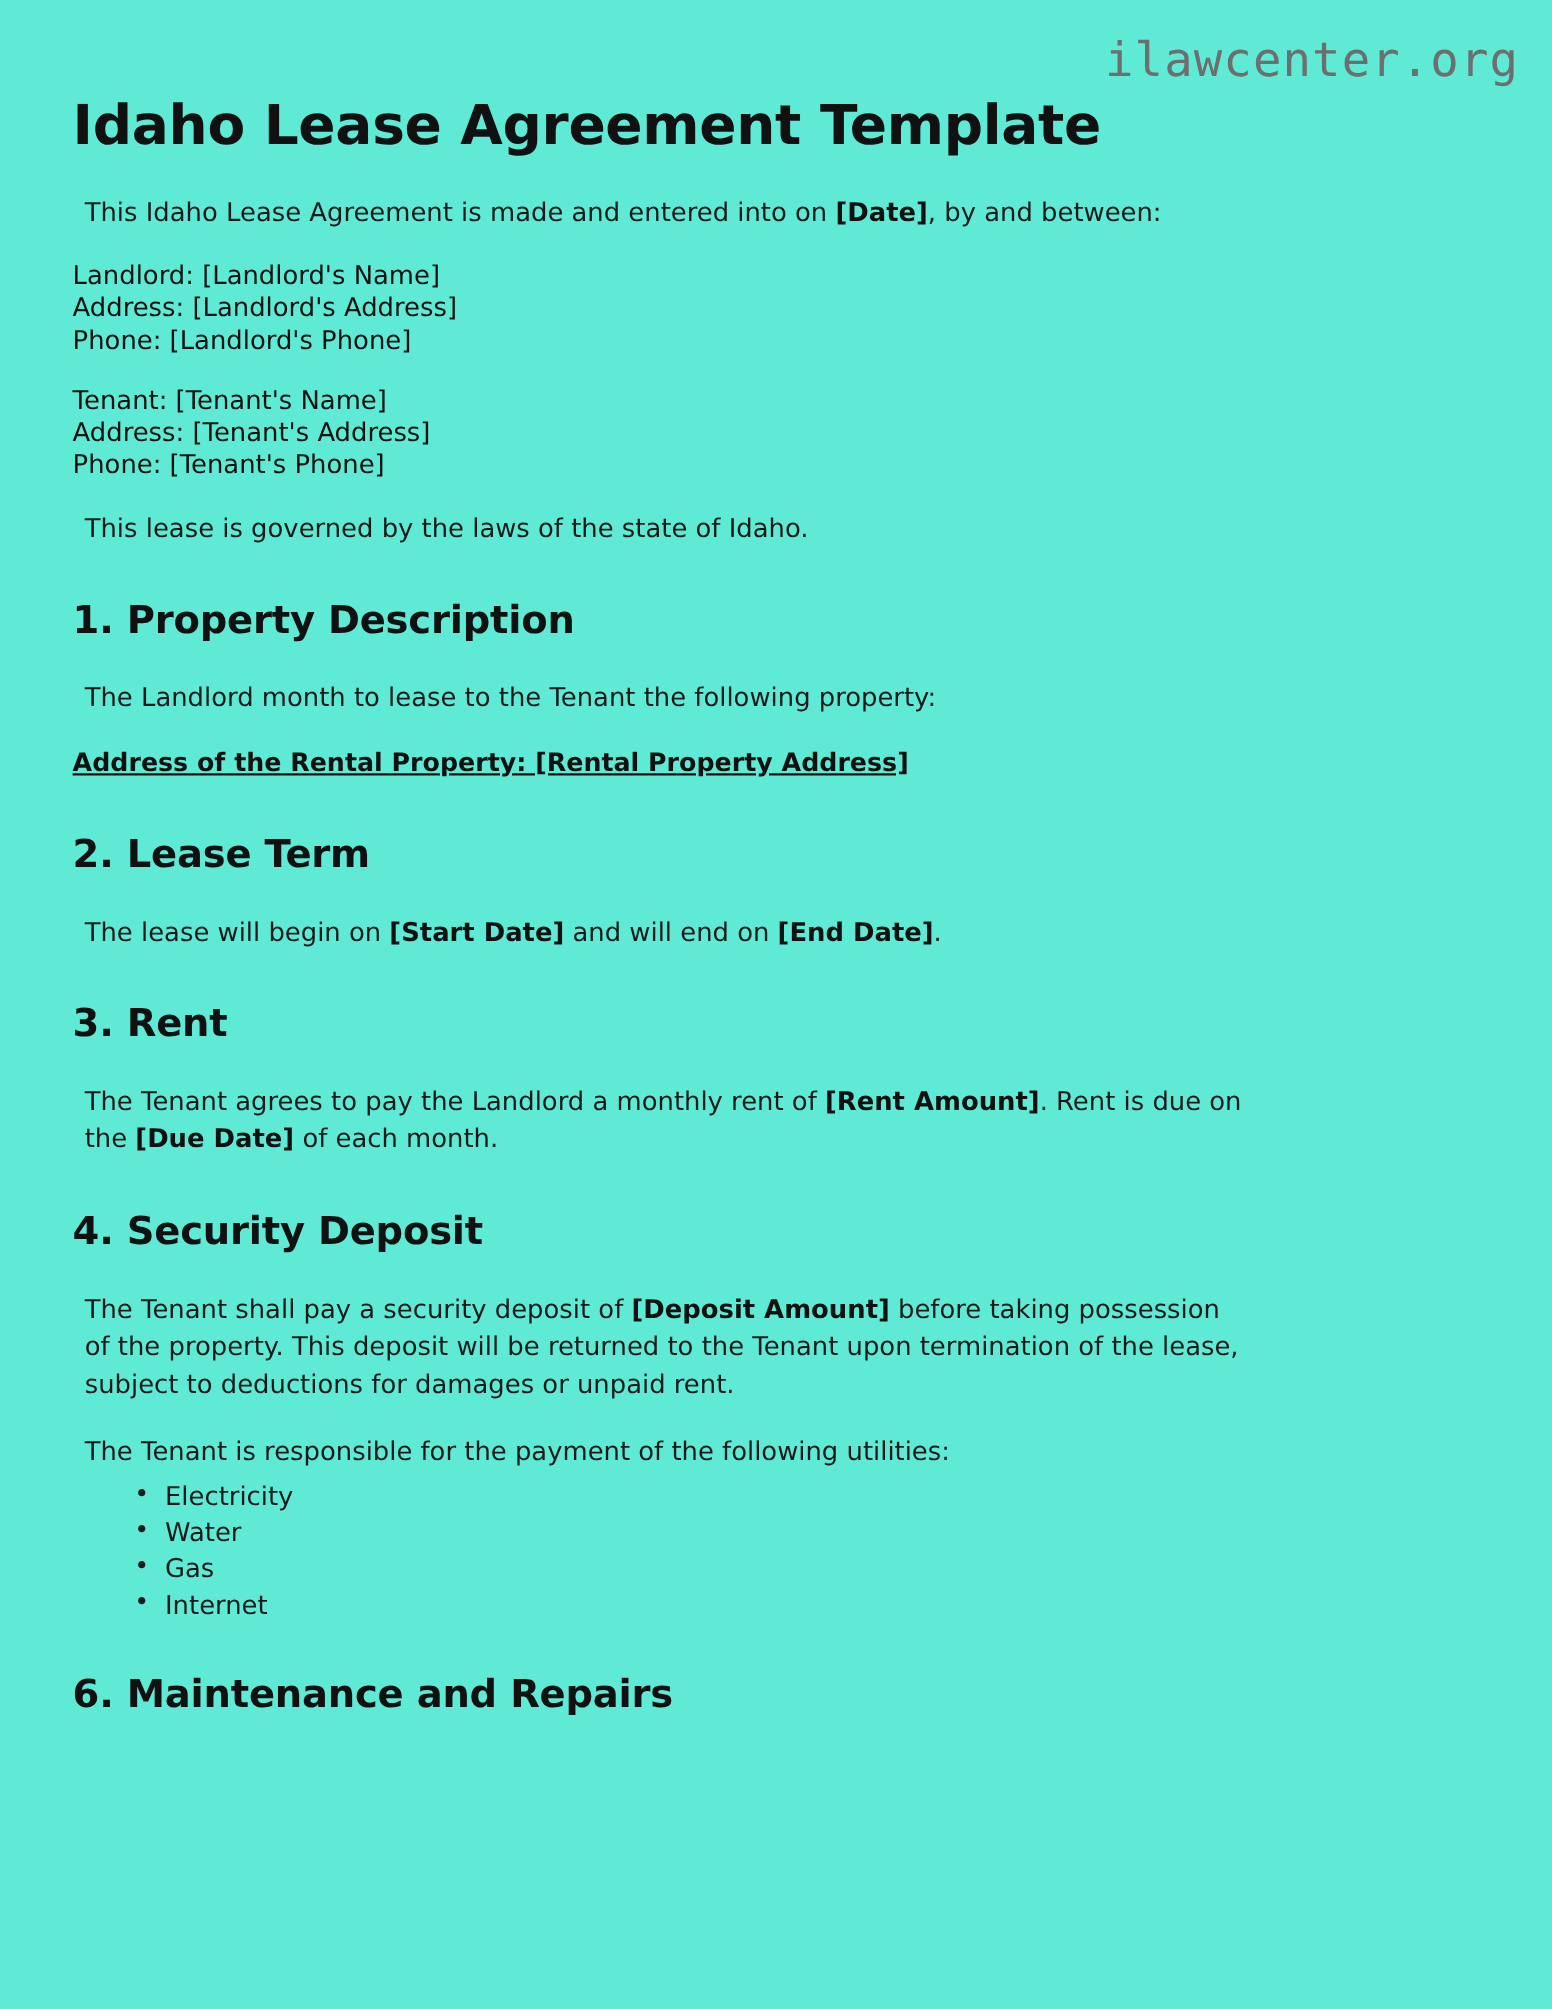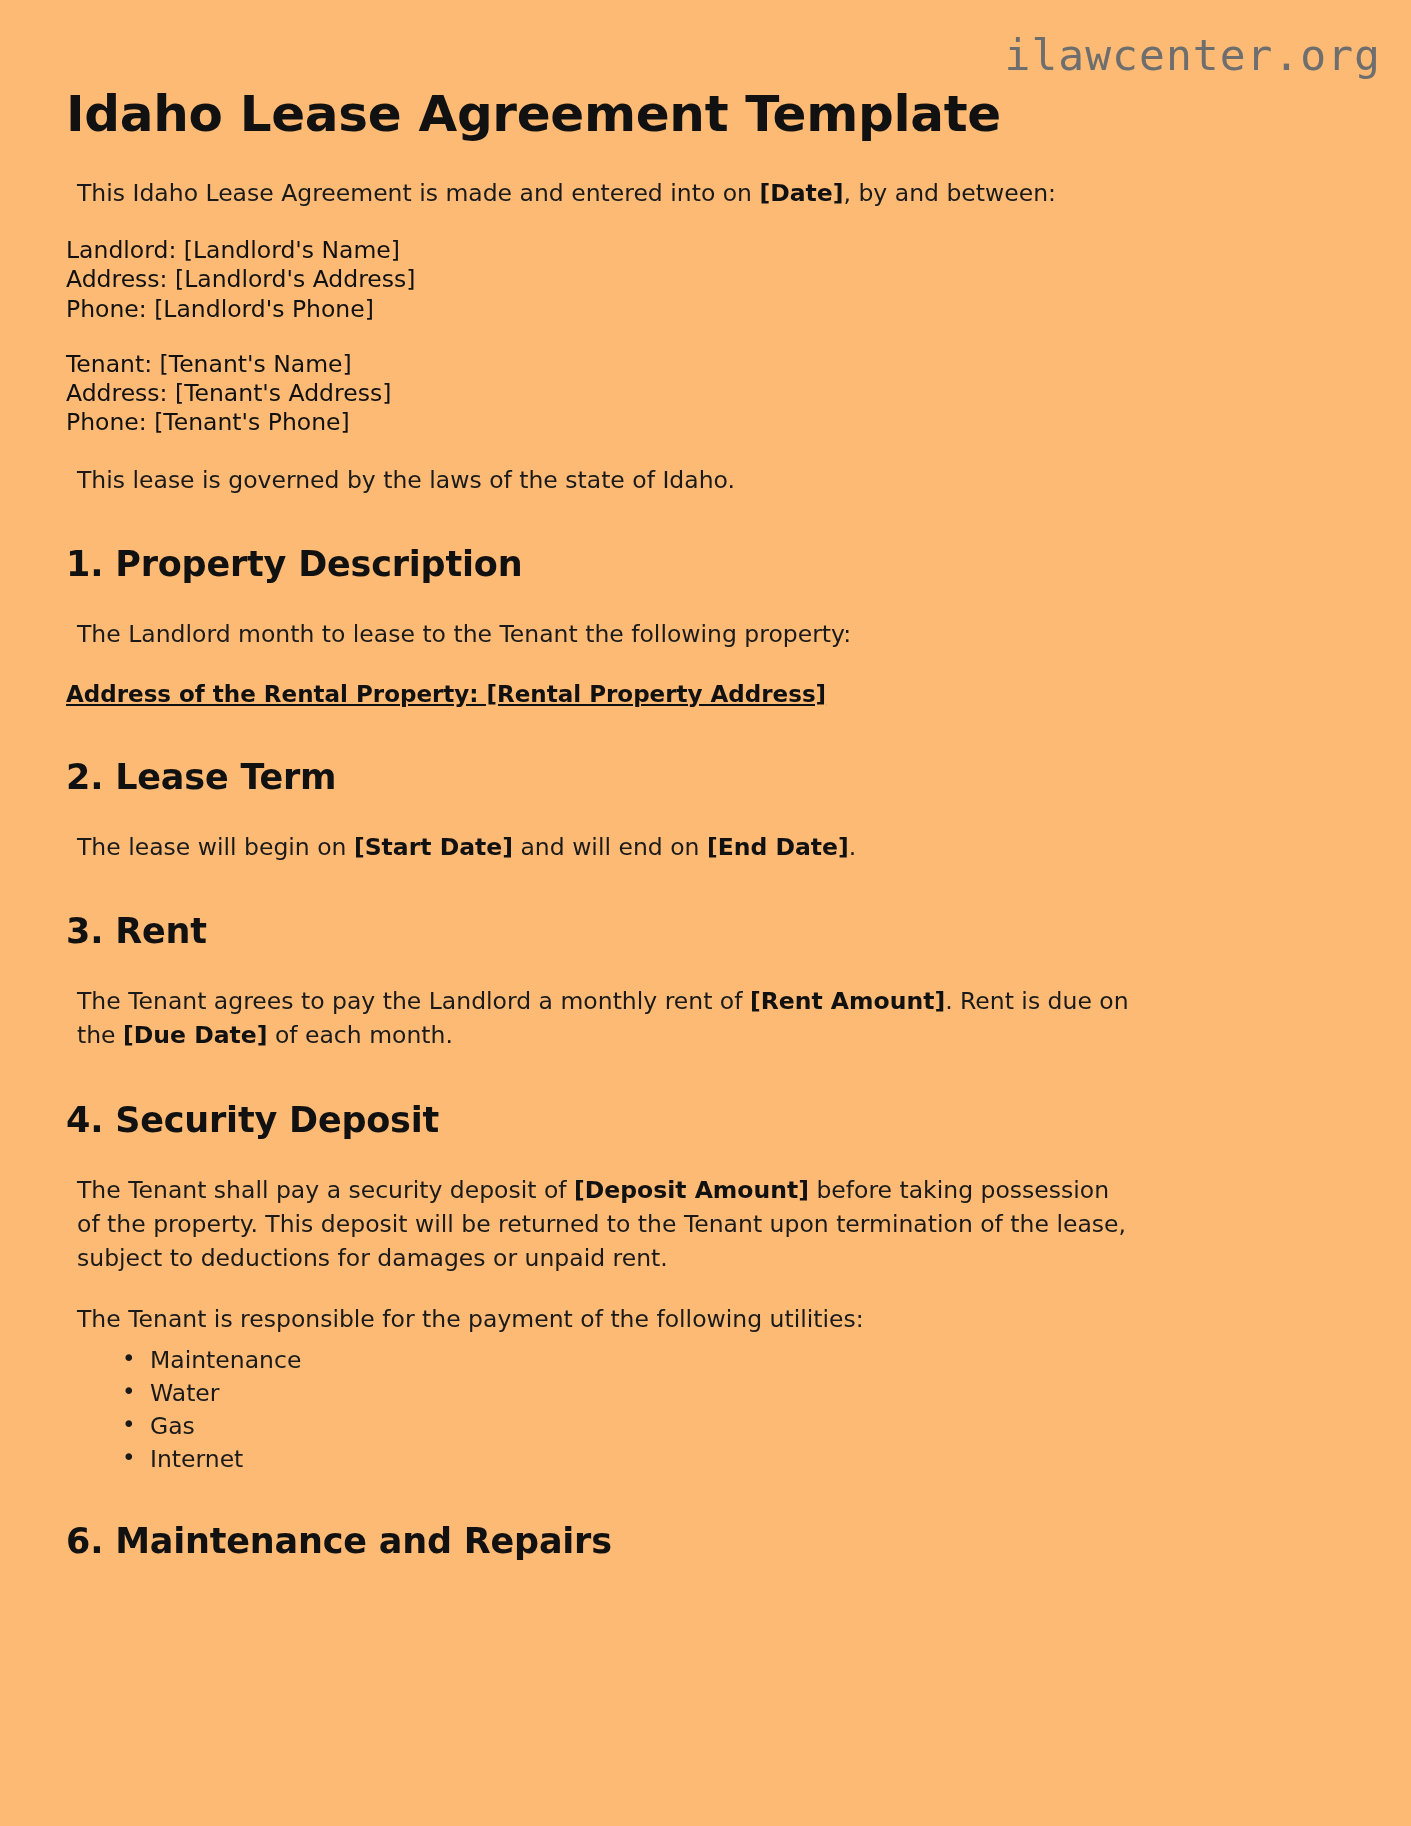--- a/index.html
+++ b/index.html
@@ -12,21 +12,21 @@
     height: 1826px;
     font-family: "DejaVu Sans", "Liberation Sans", sans-serif;
     color: #1a1a1a;
     overflow: hidden;
     position: relative;
   }
   .page {
     position: relative;
     width: 1411px;
     height: 1826px;
-    background: #fdba74;
+    background: #5eead4;
     box-sizing: border-box;
     padding: 0;
   }
   .watermark {
     position: absolute;
     top: 34px;
     right: 30px;
     font-family: "DejaVu Sans Mono", "Liberation Mono", monospace;
     font-size: 43px;
     letter-spacing: 1px;
@@ -145,21 +145,21 @@
     <p class="body-text"><span>The lease will begin on </span><span class="placeholder">[Start Date]</span><span> and will end on </span><span class="placeholder">[End Date]</span><span>.</span></p>
 
     <h2 class="section-heading">3. Rent</h2>
     <p class="body-text"><span>The Tenant agrees to pay the Landlord a monthly rent of </span><span class="placeholder">[Rent Amount]</span><span>. Rent is due on the </span><span class="placeholder">[Due Date]</span><span> of each month.</span></p>
 
     <h2 class="section-heading">4. Security Deposit</h2>
     <p class="body-text"><span>The Tenant shall pay a security deposit of </span><span class="placeholder">[Deposit Amount]</span><span> before taking possession of the property. This deposit will be returned to the Tenant upon termination of the lease, subject to deductions for damages or unpaid rent.</span></p>
 
     <p class="body-text tight">The Tenant is responsible for the payment of the following utilities:</p>
     <ul class="utility-list">
-      <li>Maintenance</li>
+      <li>Electricity</li>
       <li>Water</li>
       <li>Gas</li>
       <li>Internet</li>
     </ul>
 
     <h2 class="section-heading">6. Maintenance and Repairs</h2>
 
   </div>
 </div>
 

